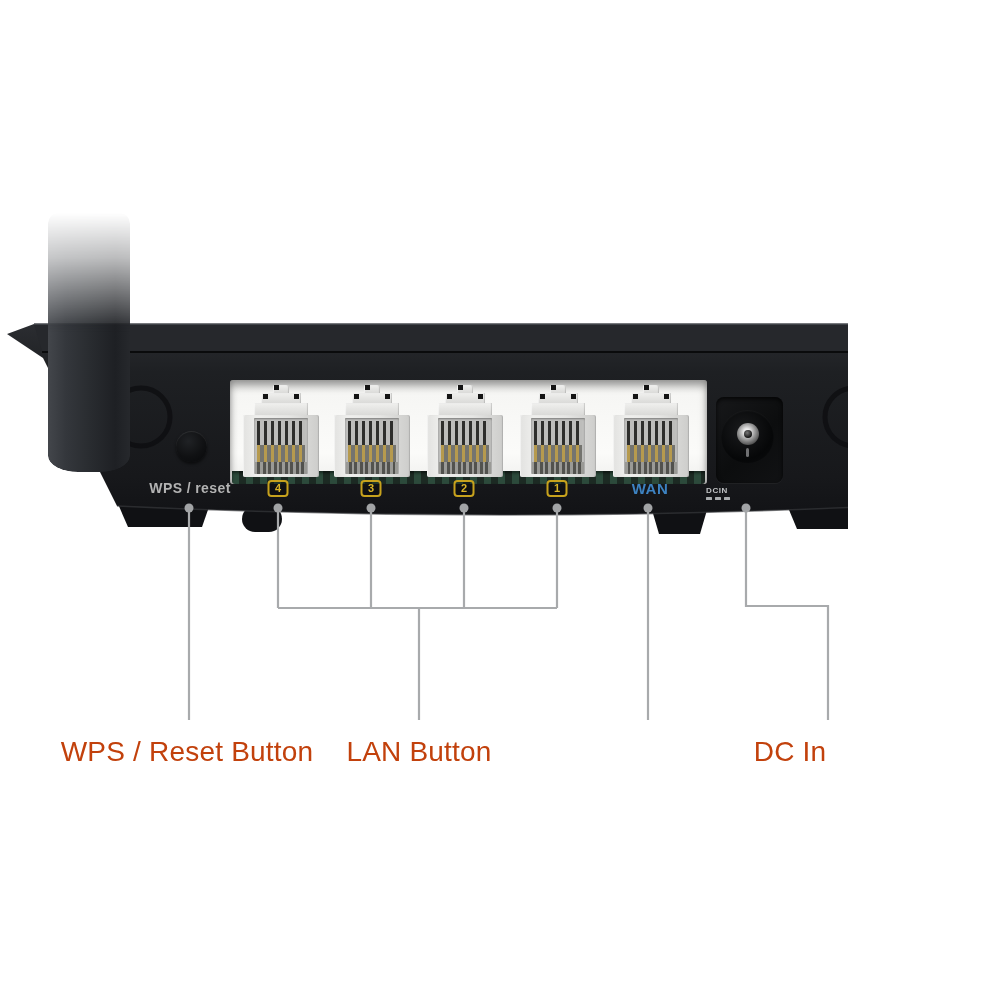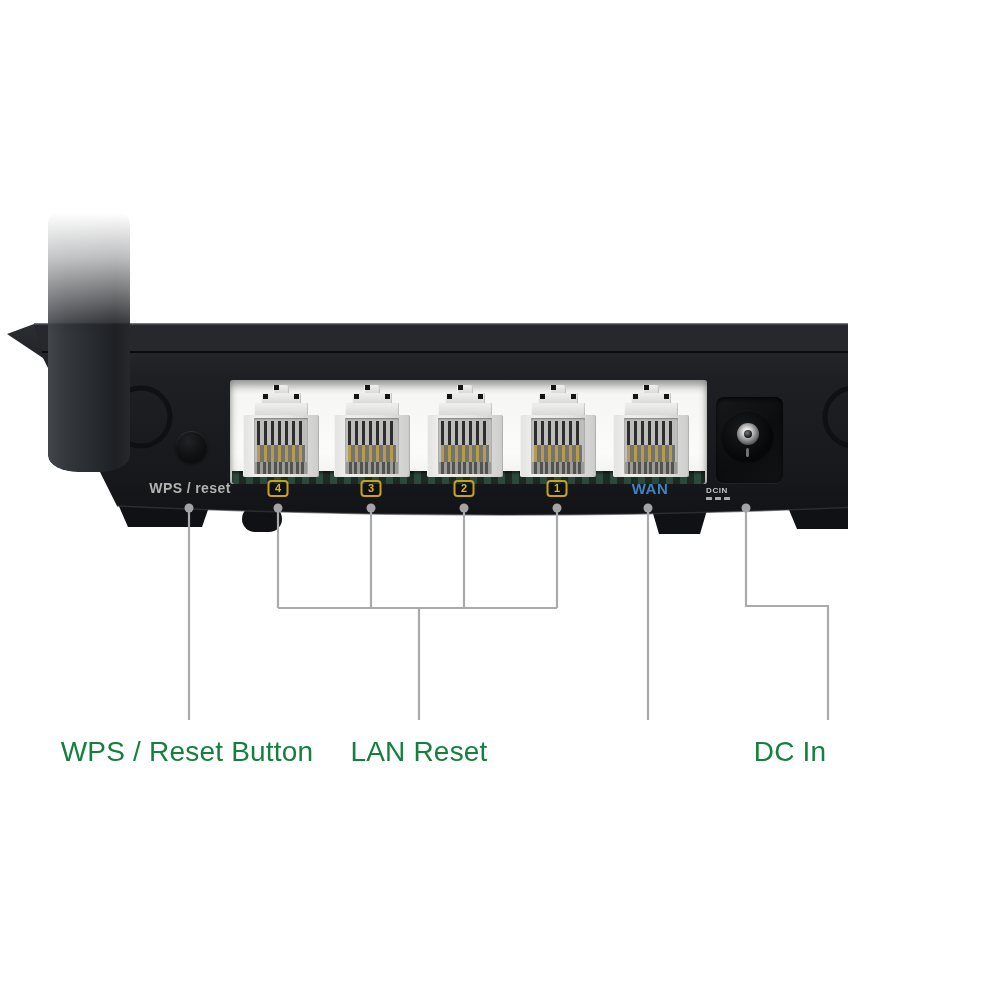--- a/index.html
+++ b/index.html
@@ -97,21 +97,21 @@
   }
   .wan-text{left:650px;top:480px;font-size:15px;font-weight:bold;color:#3d83c2;letter-spacing:.5px;}
   .dcin-wrap{left:718px;top:486px;}
   .dcin-text{font-size:8px;font-weight:bold;color:#c1c3c5;letter-spacing:.6px;line-height:9px;}
   .dcin-bars{display:flex;gap:3px;justify-content:center;margin-top:2px;}
   .dcin-bars span{display:block;width:6px;height:3px;background:#a9acae;border-radius:.5px;}
 
   
   .caption{
     position:absolute;top:736px;transform:translateX(-50%);
-    font-size:28px;color:#15803d;white-space:nowrap;letter-spacing:.2px;
+    font-size:28px;color:#c2410c;white-space:nowrap;letter-spacing:.2px;
   }
 </style>
 </head>
 <body>
 
 <div class="stage">
 
   <svg class="abs" width="1000" height="1000" viewBox="0 0 1000 1000">
     <defs>
       <linearGradient id="bodyGrad" x1="0" y1="0" x2="0" y2="1">
@@ -266,15 +266,15 @@
   <div class="panel-text dcin-wrap">
     <div class="dcin-text">DCIN</div>
     <div class="dcin-bars">
       <span></span>
         <span></span>
         <span></span>
     </div>
   </div>
 
   <div class="caption" style="left:187px">WPS / Reset Button</div>
-  <div class="caption" style="left:419px">LAN Reset</div>
+  <div class="caption" style="left:419px">LAN Button</div>
   <div class="caption" style="left:790px">DC In</div>
 </div>
 
 </body></html>

